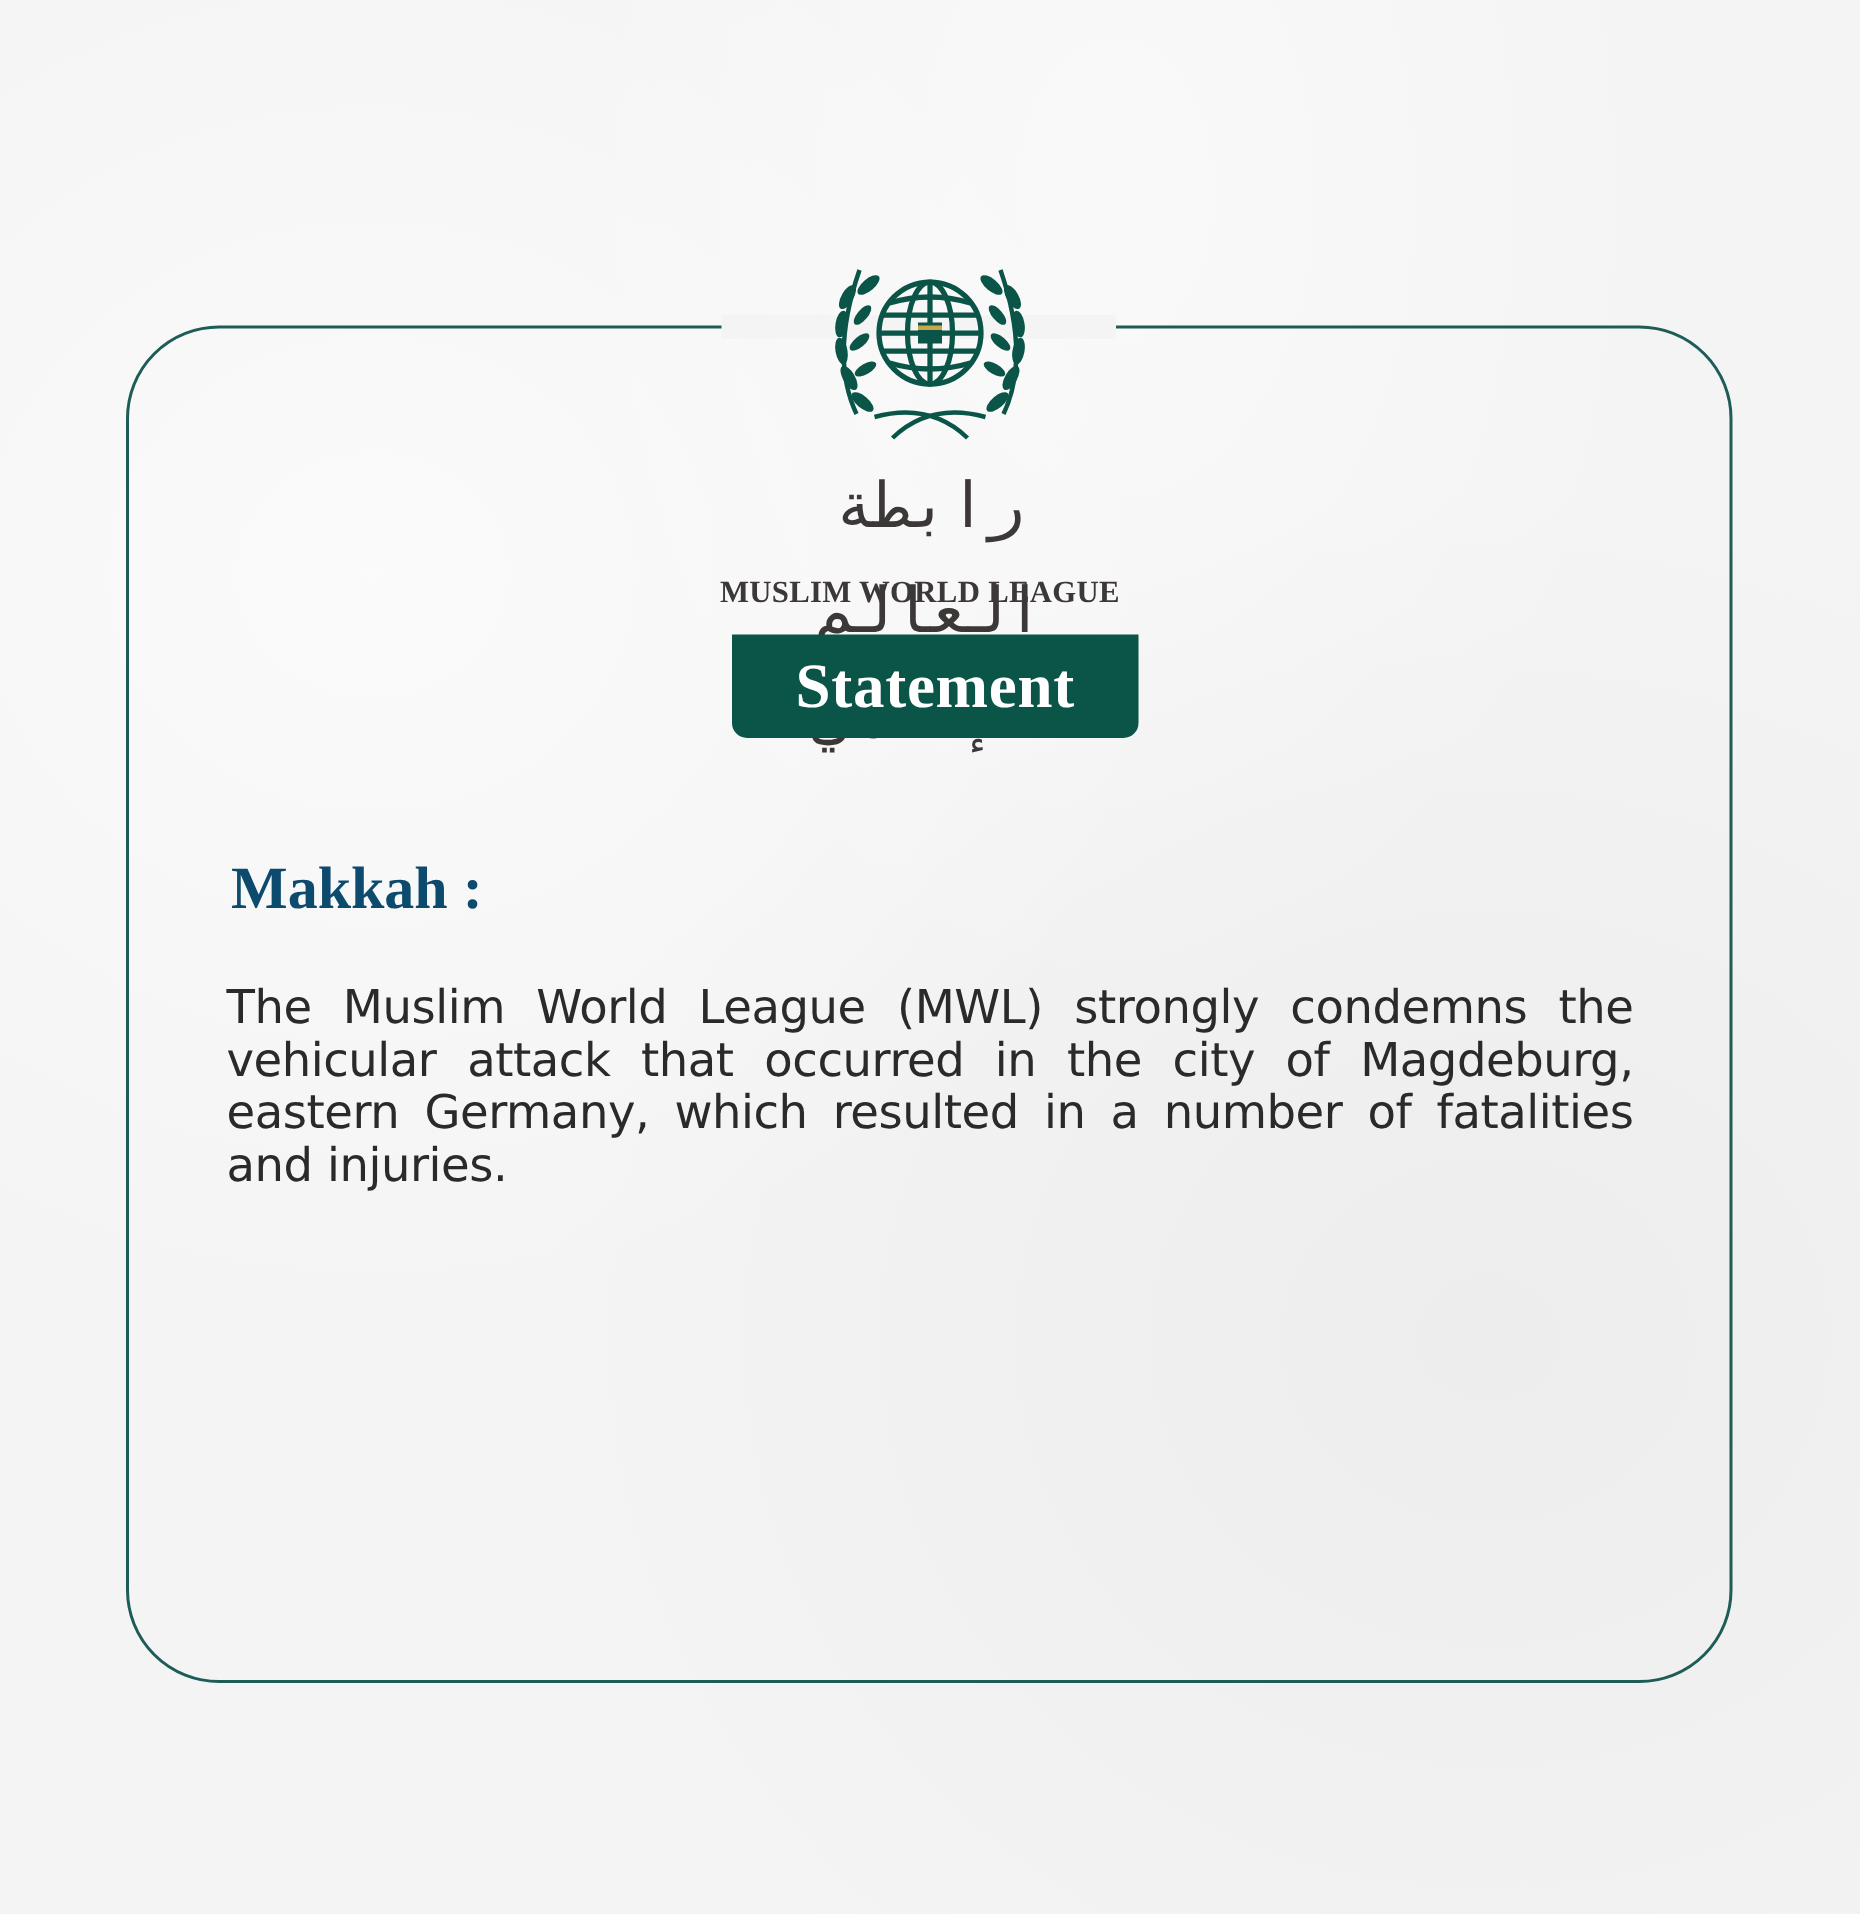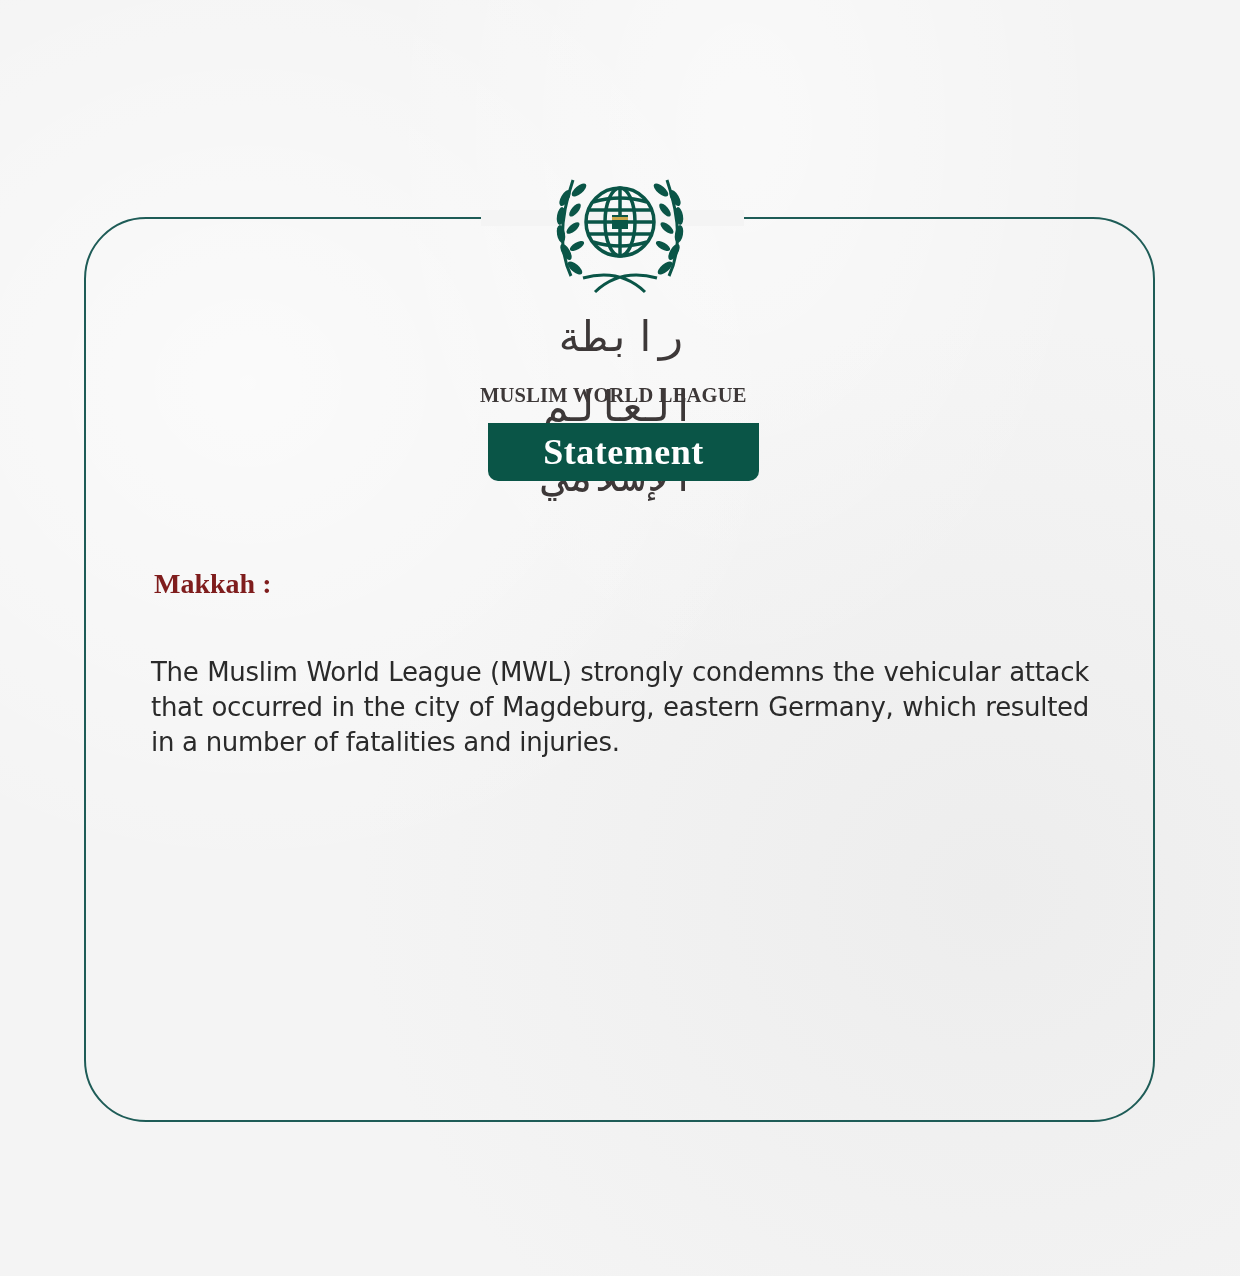--- a/index.html
+++ b/index.html
@@ -25,33 +25,33 @@
     position:absolute; left:480px; top:305px; width:280px; height:70px;
     text-align:center; font-family:Liberation Mono, monospace; font-size:42px;
     color:#3d3838; direction:rtl; line-height:70px;
   }
   .org-name {
     position:absolute; left:480px; top:384px; width:280px; 
     font-family:"Liberation Serif", serif; font-weight:bold; font-size:20.5px;
     color:#3d3838; letter-spacing:0.2px;
   }
   .statement-tab {
-    position:absolute; left:488px; top:423px; width:271px; height:58px;
+    position:absolute; left:488px; top:423px; width:271px; height:69px;
     background:#0a5547; color:#fff; border-radius:0 0 10px 10px;
     display:flex; align-items:center; justify-content:center;
-    font-family:"Liberation Serif", serif; font-weight:bold; font-size:36px;
+    font-family:"Liberation Serif", serif; font-weight:bold; font-size:42px;
     letter-spacing:0.5px;
   }
   .dateline {
     position:absolute; left:154px; top:568px;
-    font-family:"Liberation Serif", serif; font-weight:bold; font-size:28px; color:#7f1d1d;
+    font-family:"Liberation Serif", serif; font-weight:bold; font-size:40px; color:#0c4a6e;
   }
   .body-text {
     position:absolute; left:151px; top:655px; width:938px;
-    font-family:"DejaVu Sans", sans-serif; font-size:26px; line-height:35px;
+    font-family:"DejaVu Sans", sans-serif; font-size:31px; line-height:35px;
     color:#2a2a2a; text-align:justify; letter-spacing:-0.3px;
   }
   .body-text p { margin:0 0 35px 0; }
   .para-condensed { letter-spacing:-1.9px; word-spacing:0px; }
 </style>
 </head>
 <body>
 
 <div class="frame"></div>
 <div class="frame-gap"></div>

